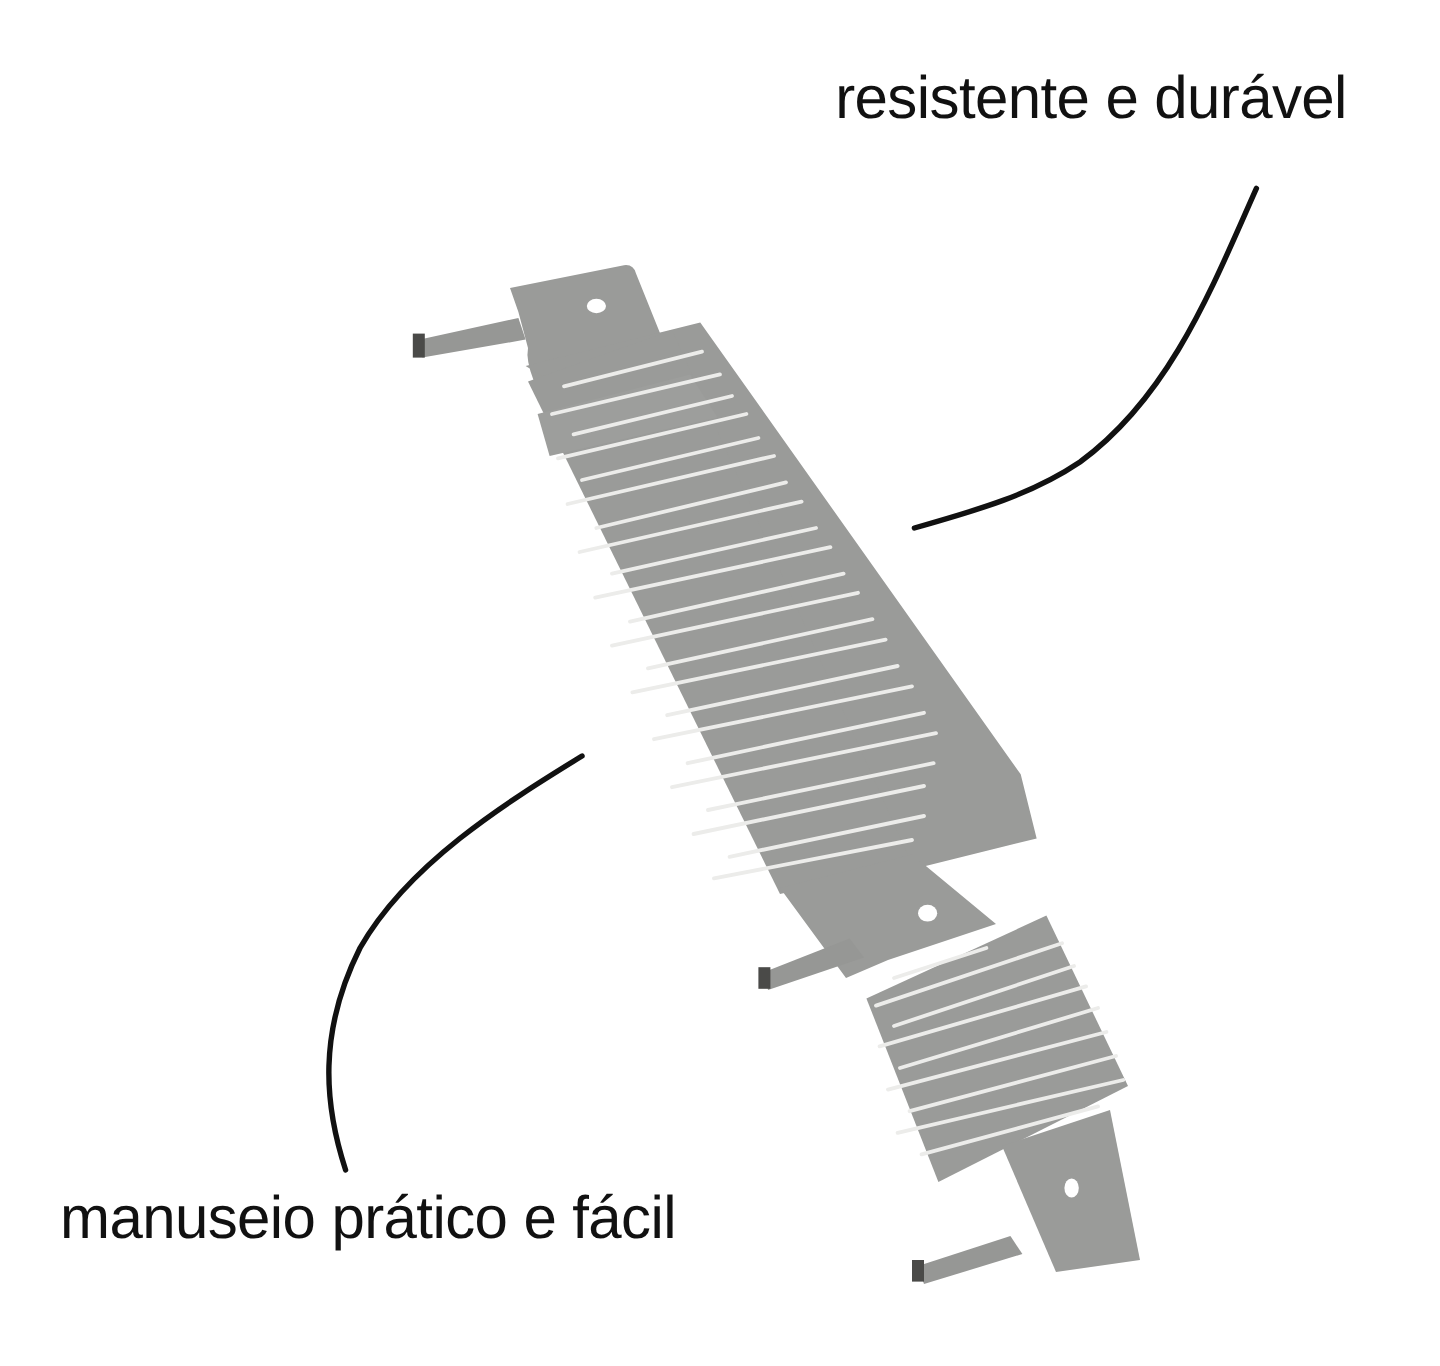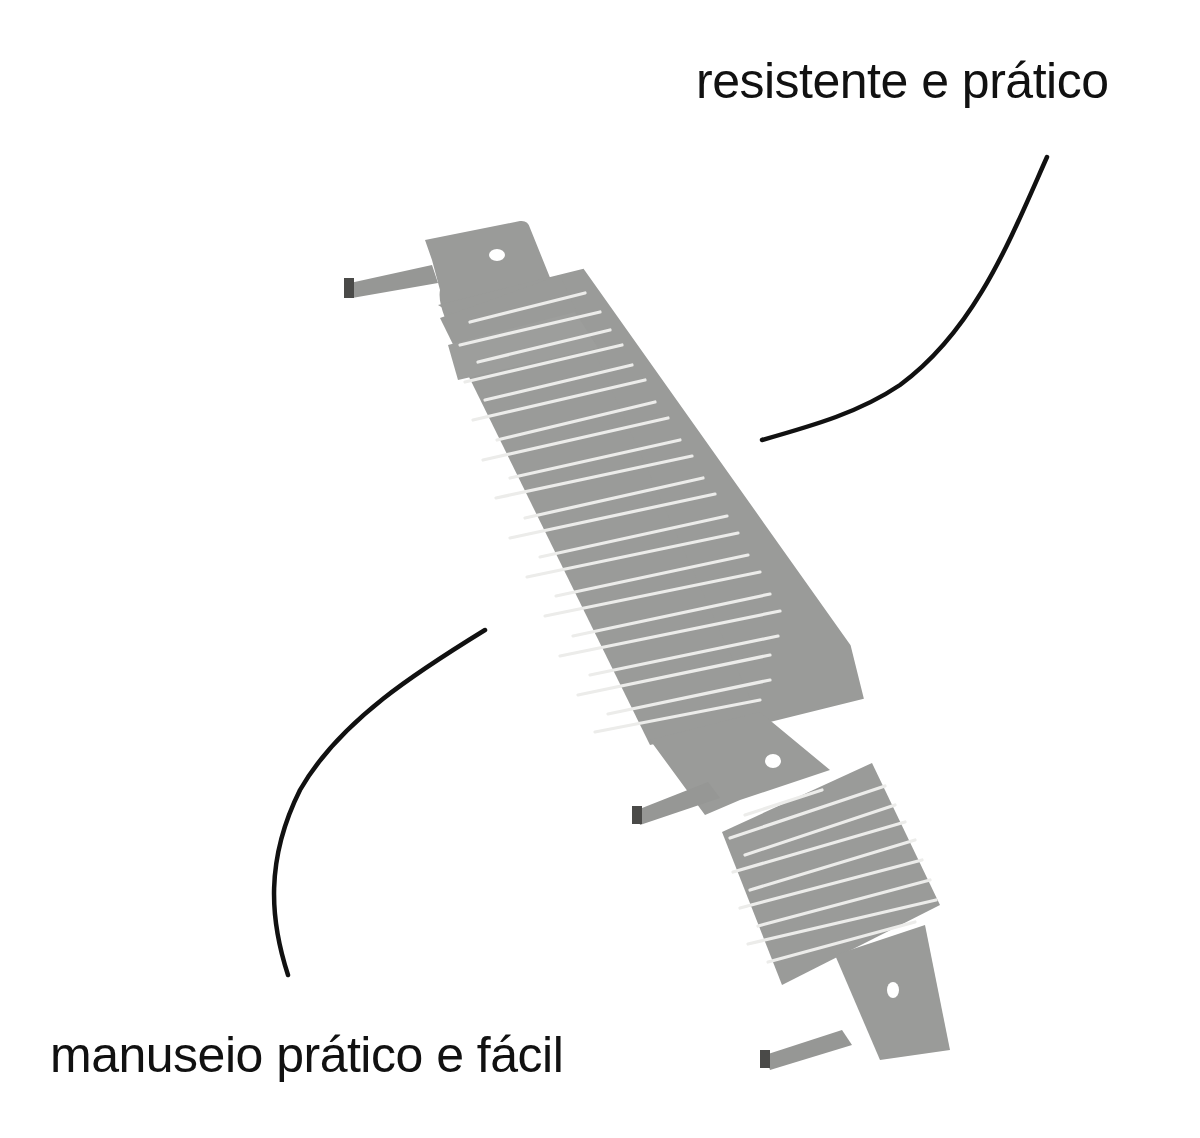--- a/index.html
+++ b/index.html
@@ -8,21 +8,21 @@
     .caption {
       position: absolute;
       font-family: "Liberation Sans", sans-serif;
       color: #111111;
       font-size: 50px;
       line-height: 1;
       white-space: nowrap;
       letter-spacing: -0.5px;
     }
     .caption-top { left: 696px; top: 56px; }
-    .caption-bottom { left: 50px; top: 1030px; }
+    .caption-bottom { left: 50px; top: 990px; }
   </style>
 </head>
 <body>
 
 <div class="canvas">
   <svg width="1200" height="1138" viewBox="0 0 1200 1138" xmlns="http://www.w3.org/2000/svg">
 
     <path d="M1047 157 C 1010 240, 975 330, 900 385 C 860 412, 815 425, 762 440" fill="none" stroke="#111" stroke-width="4.5" stroke-linecap="round"></path>
     <path d="M485 630 C 420 670, 340 720, 300 790 C 265 860, 270 920, 288 975" fill="none" stroke="#111" stroke-width="4.5" stroke-linecap="round"></path>
 
@@ -89,14 +89,14 @@
 
     <g>
       <polygon points="835,955 925,925 950,1050 880,1060" fill="#9a9b99"></polygon>
       <path d="M765 1055 L 842 1030 L 852 1045 L 770 1070 Z" fill="#969795"></path>
       <rect x="760" y="1050" width="10" height="18" fill="#4a4a48"></rect>
       <ellipse cx="893" cy="990" rx="6" ry="8" fill="#ffffff"></ellipse>
     </g>
   </svg>
 </div>
 
-<div class="caption caption-top">resistente e prático</div>
+<div class="caption caption-top">resistente e durável</div>
 <div class="caption caption-bottom">manuseio prático e fácil</div>
 
 </body></html>

